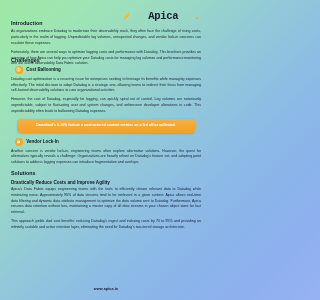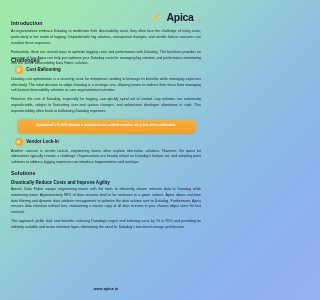--- a/index.html
+++ b/index.html
@@ -29,22 +29,23 @@
     box-sizing: border-box;
     padding: 0 11px;
   }
 
   
   .logo-row {
     position: absolute;
     top: 11px;
     right: 12px;
     display: flex;
-    align-items: flex-end;
-    gap: 3px;
+    align-items: flex-start;
+    gap: 15px;
+    font-family: Liberation Mono, monospace;
   }
   .logo-mark {
     width: 11px;
     height: 11px;
     position: relative;
     flex: none;
   }
   .logo-mark svg { display: block; width: 11px; height: 11px; }
   .logo-word {
     font-size: 10.5px;

